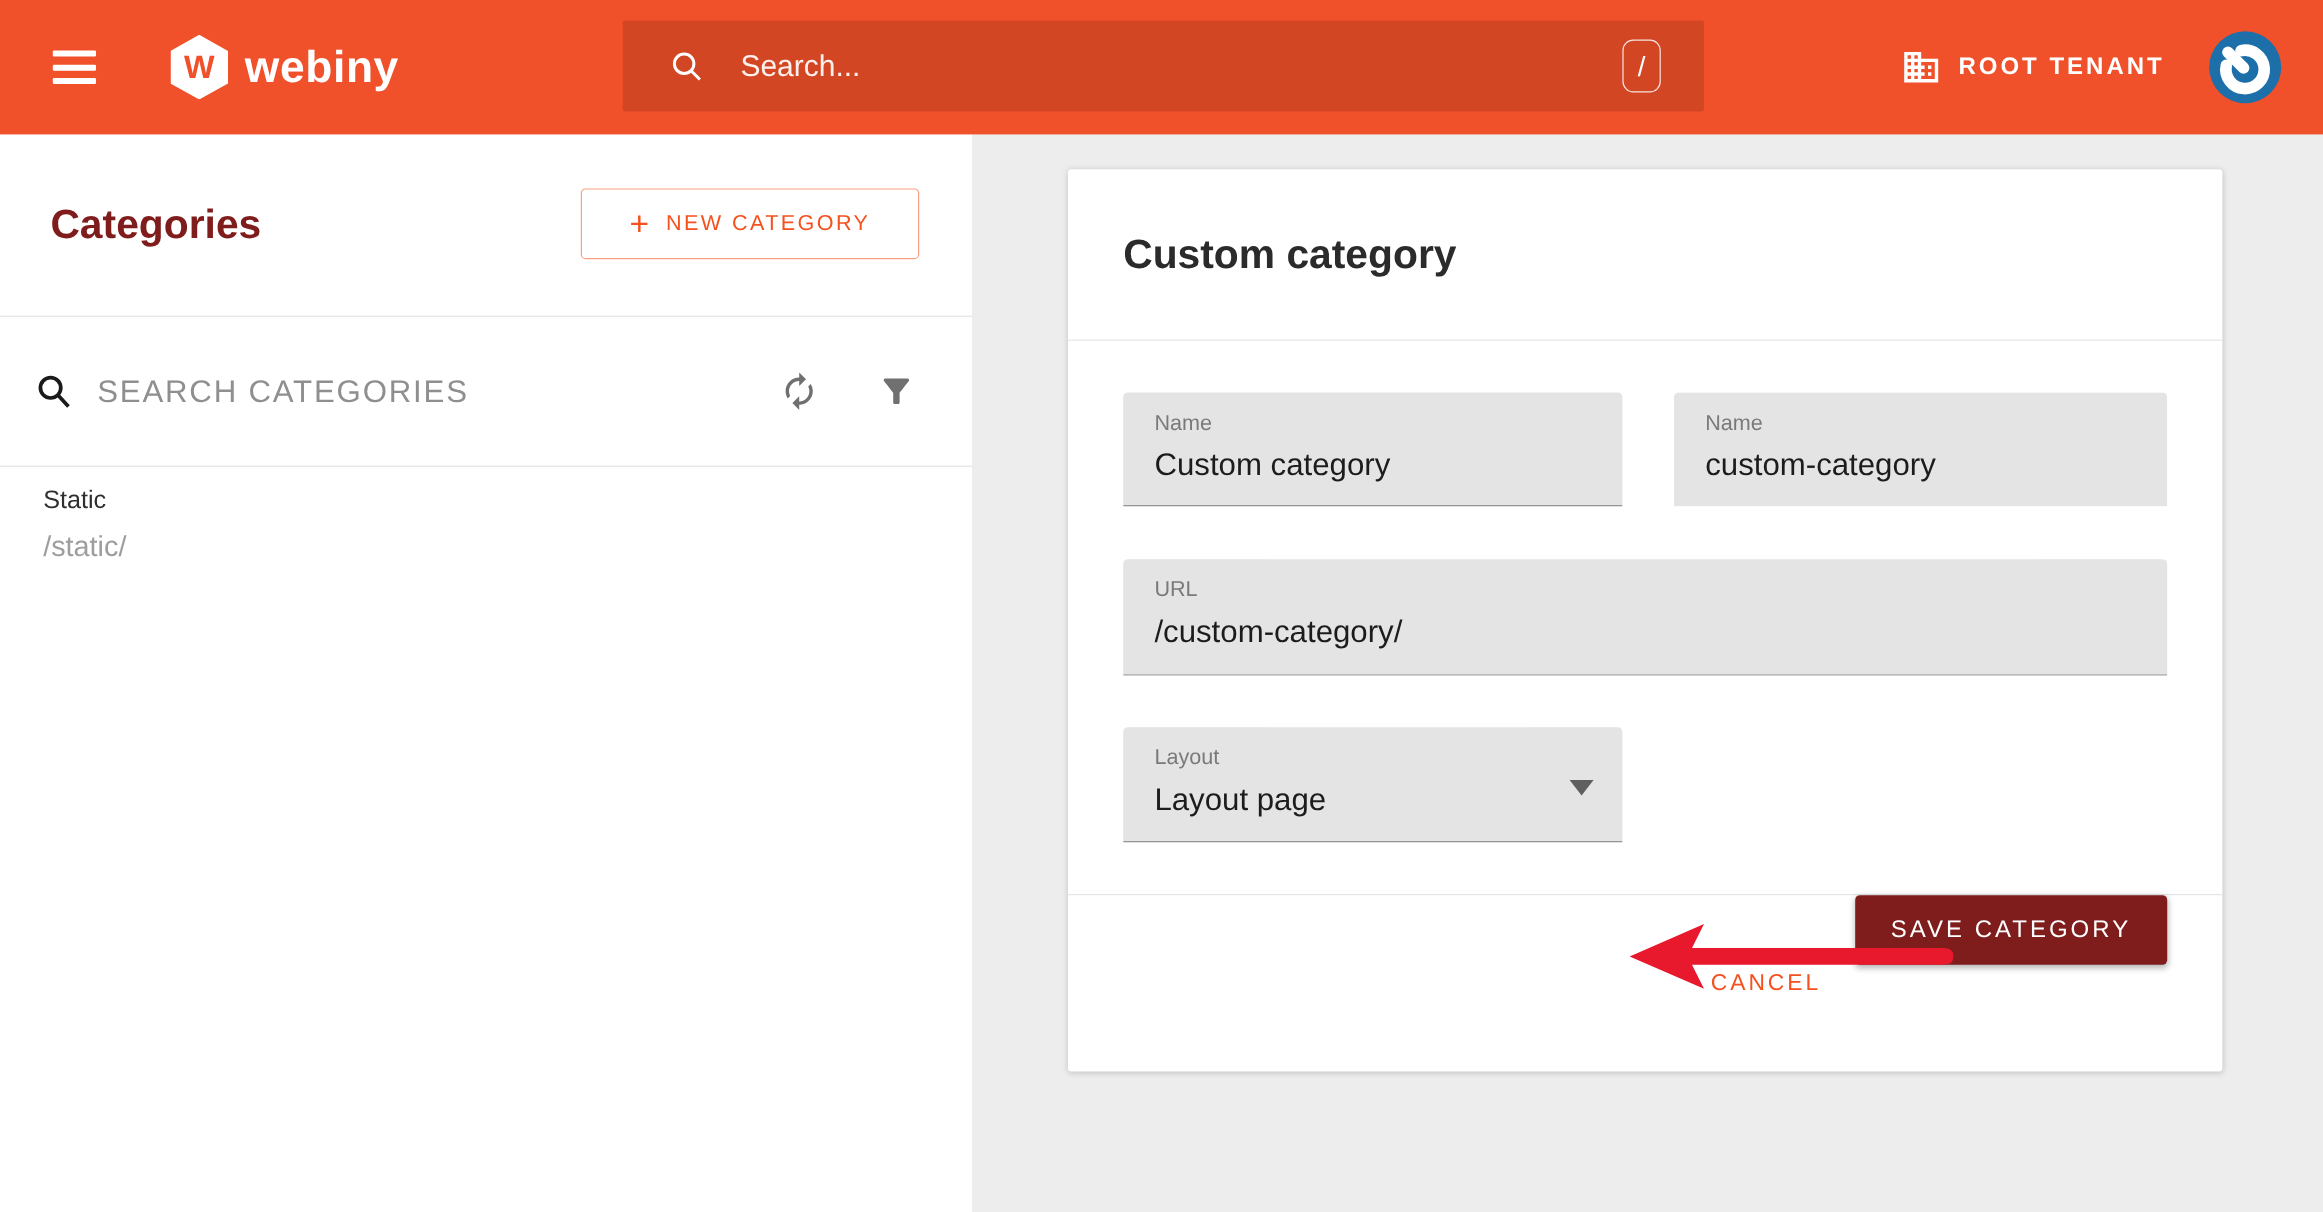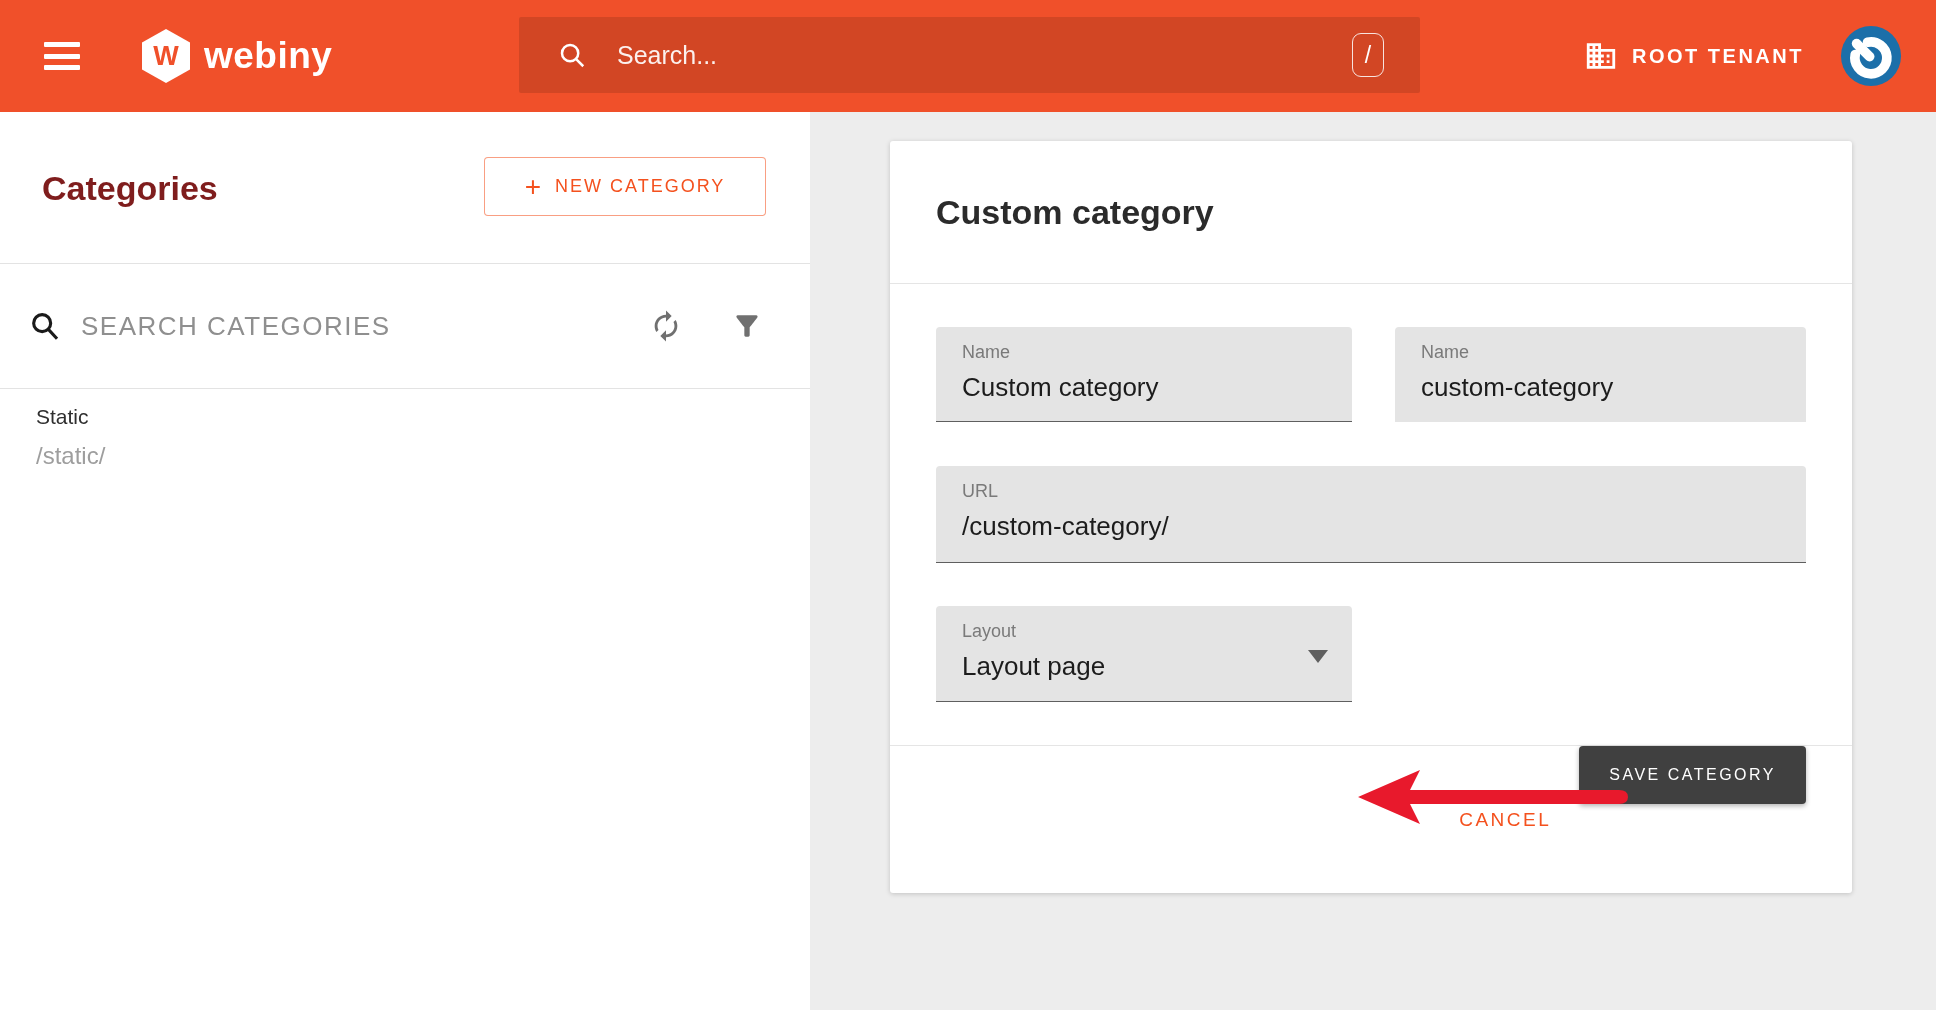--- a/index.html
+++ b/index.html
@@ -53,21 +53,21 @@
   .field .f-label { font-size:18px; color:#7A7A7A; }
   .field input, .field .f-value { display:block; width:92%; background:transparent; border:none; outline:none; font-size:26px; color:#1C1C1C; margin-top:9px; font-family:inherit; }
   .f-name { left:46px; top:43px; width:416px; height:95px; }
   .f-slug { left:505px; top:43px; width:411px; height:95px; }
   .f-url  { left:46px; top:182px; width:870px; height:97px; }
   .f-layout { left:46px; top:322px; width:416px; height:96px; cursor:pointer; }
   .caret { position:absolute; right:24px; top:44px; width:0; height:0; border-left:10px solid transparent; border-right:10px solid transparent; border-top:13px solid #5F5F5F; }
   .annotation-arrow { position:absolute; left:468px; top:483px; pointer-events:none; }
   .card-footer { height:147px; display:flex; justify-content:flex-end; padding-right:46px; }
   .cancel-btn { background:none; border:none; color:#F4511E; font-size:19px; letter-spacing:2.5px; font-family:inherit; cursor:pointer; padding:10px 14px; margin-right:14px; }
-  .save-btn { background:#404040; border:none; color:#fff; font-size:16px; letter-spacing:2.5px; font-family:inherit; cursor:pointer; height:58px; padding:0 30px; border-radius:4px; box-shadow:0 2px 5px rgba(0,0,0,0.3); }
+  .save-btn { background:#7f1d1d; border:none; color:#fff; font-size:20px; letter-spacing:2.5px; font-family:inherit; cursor:pointer; height:58px; padding:0 30px; border-radius:4px; box-shadow:0 2px 5px rgba(0,0,0,0.3); }
 </style>
 </head>
 <body>
 
 <header class="topbar">
   <div class="hamburger">
     <span></span>
       <span></span>
       <span></span>
   </div>

